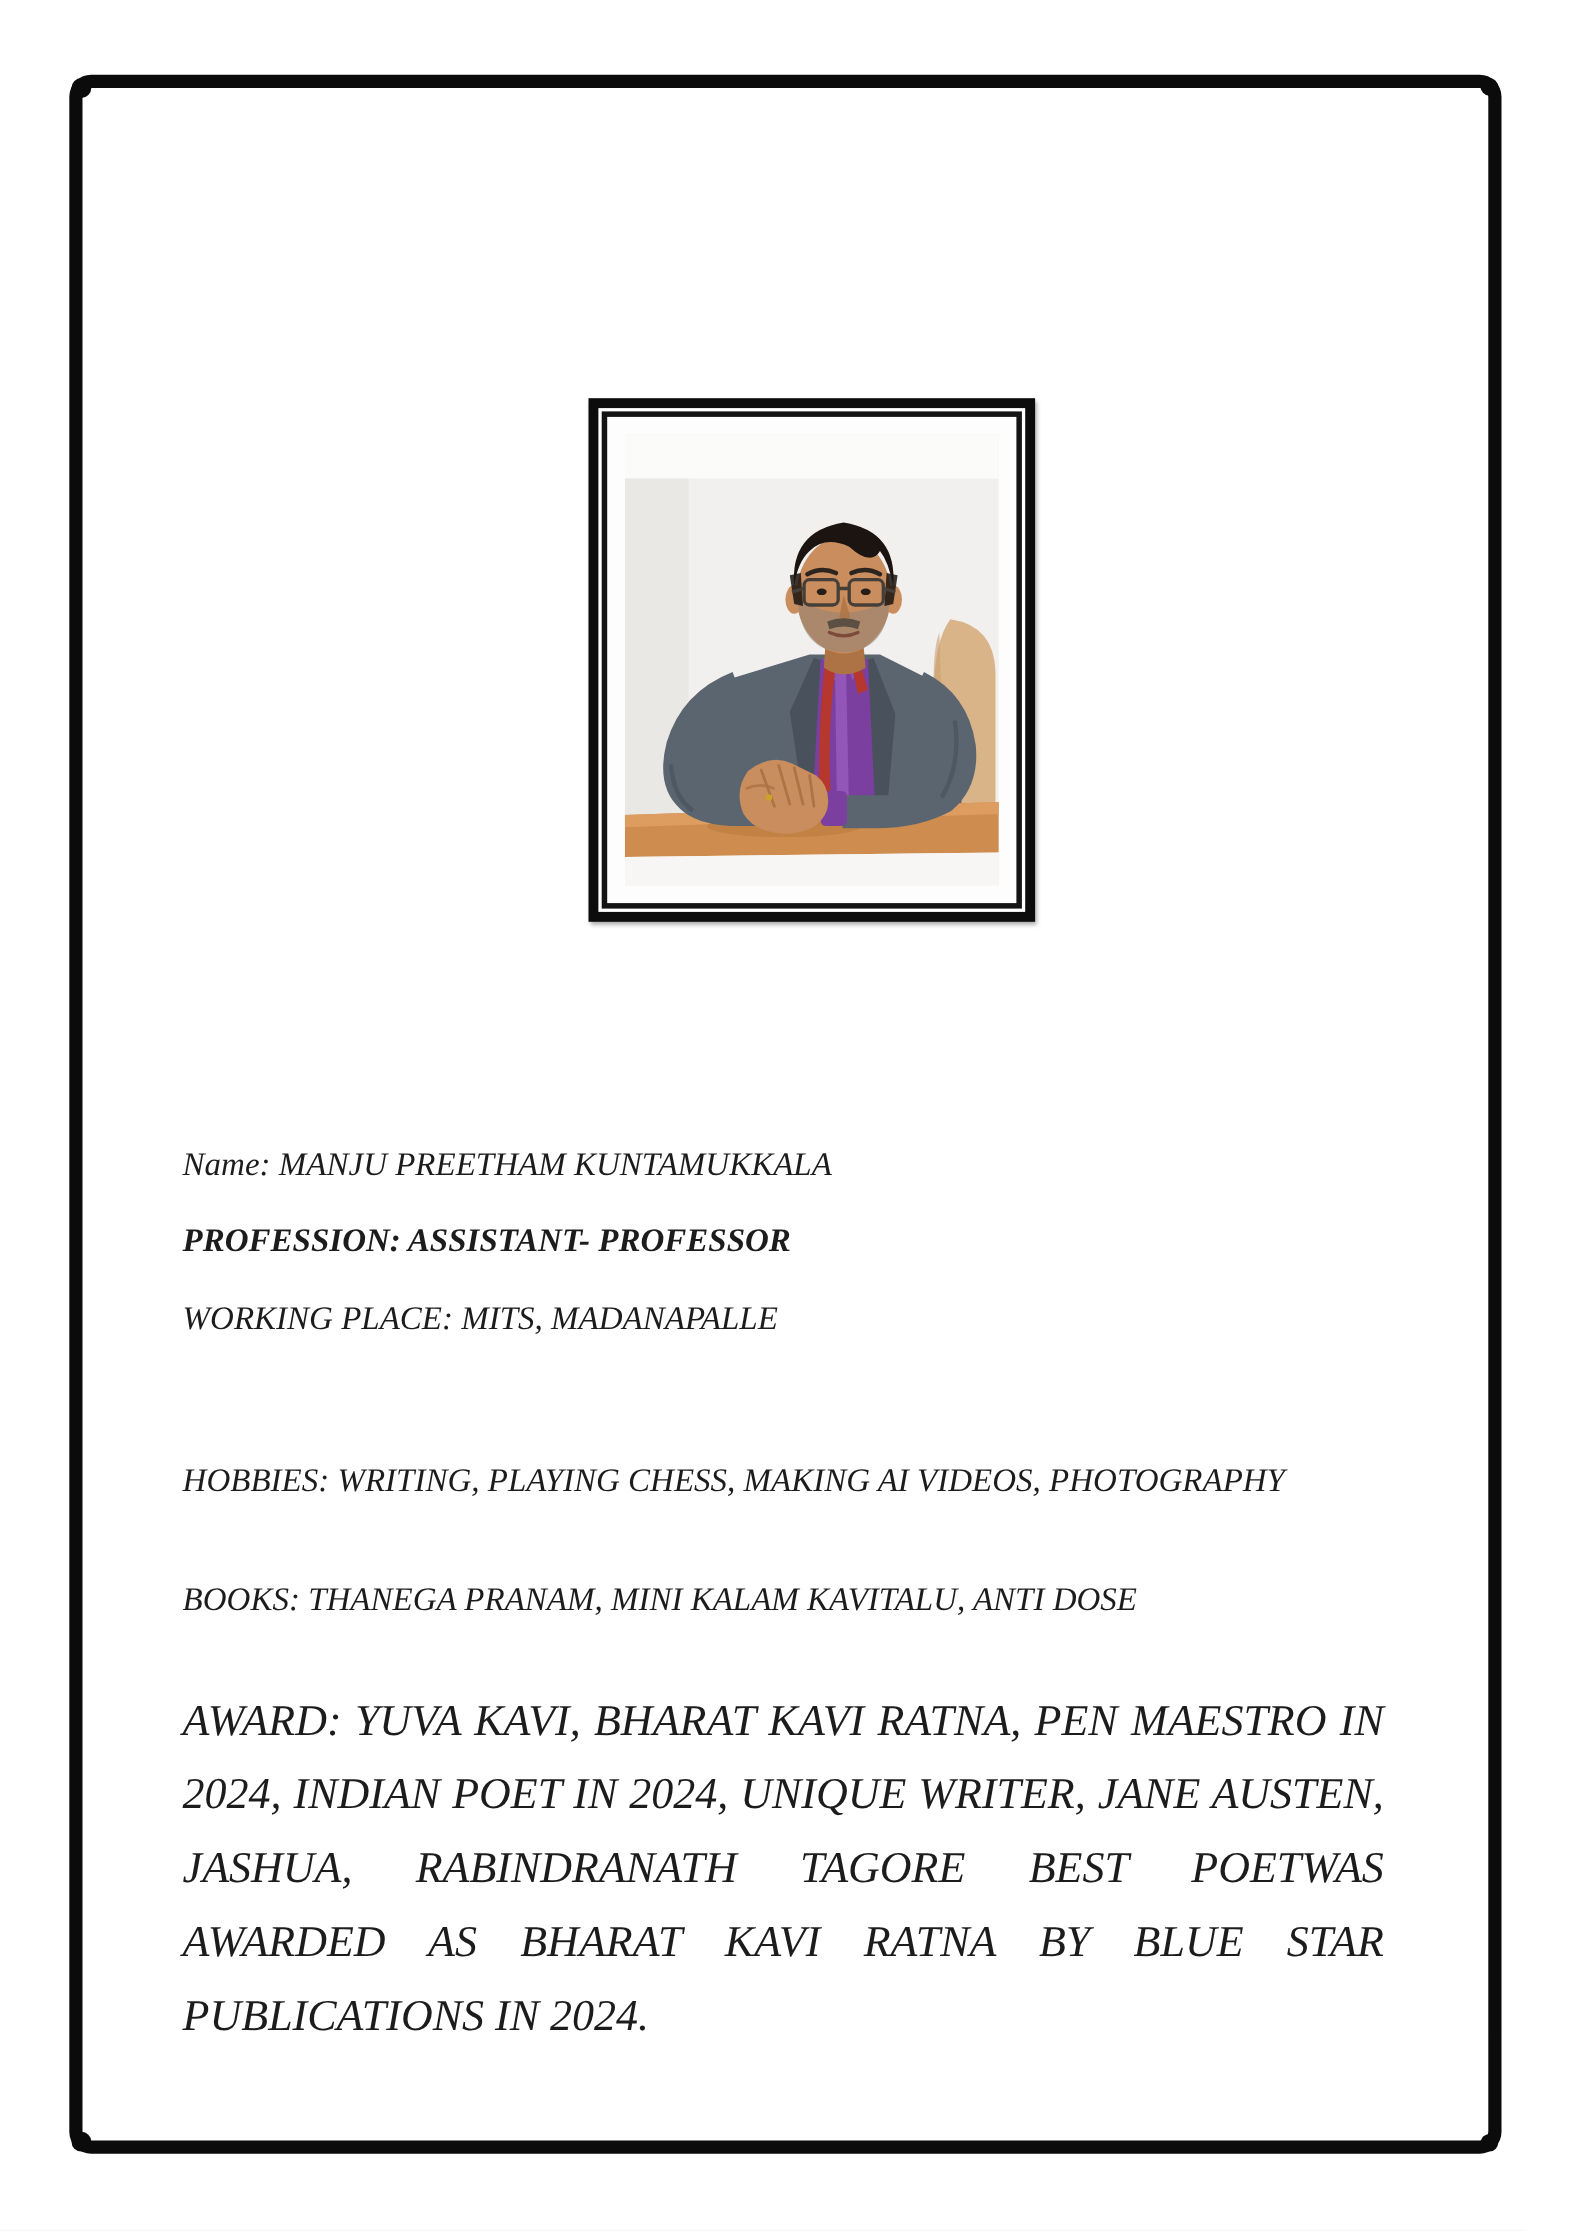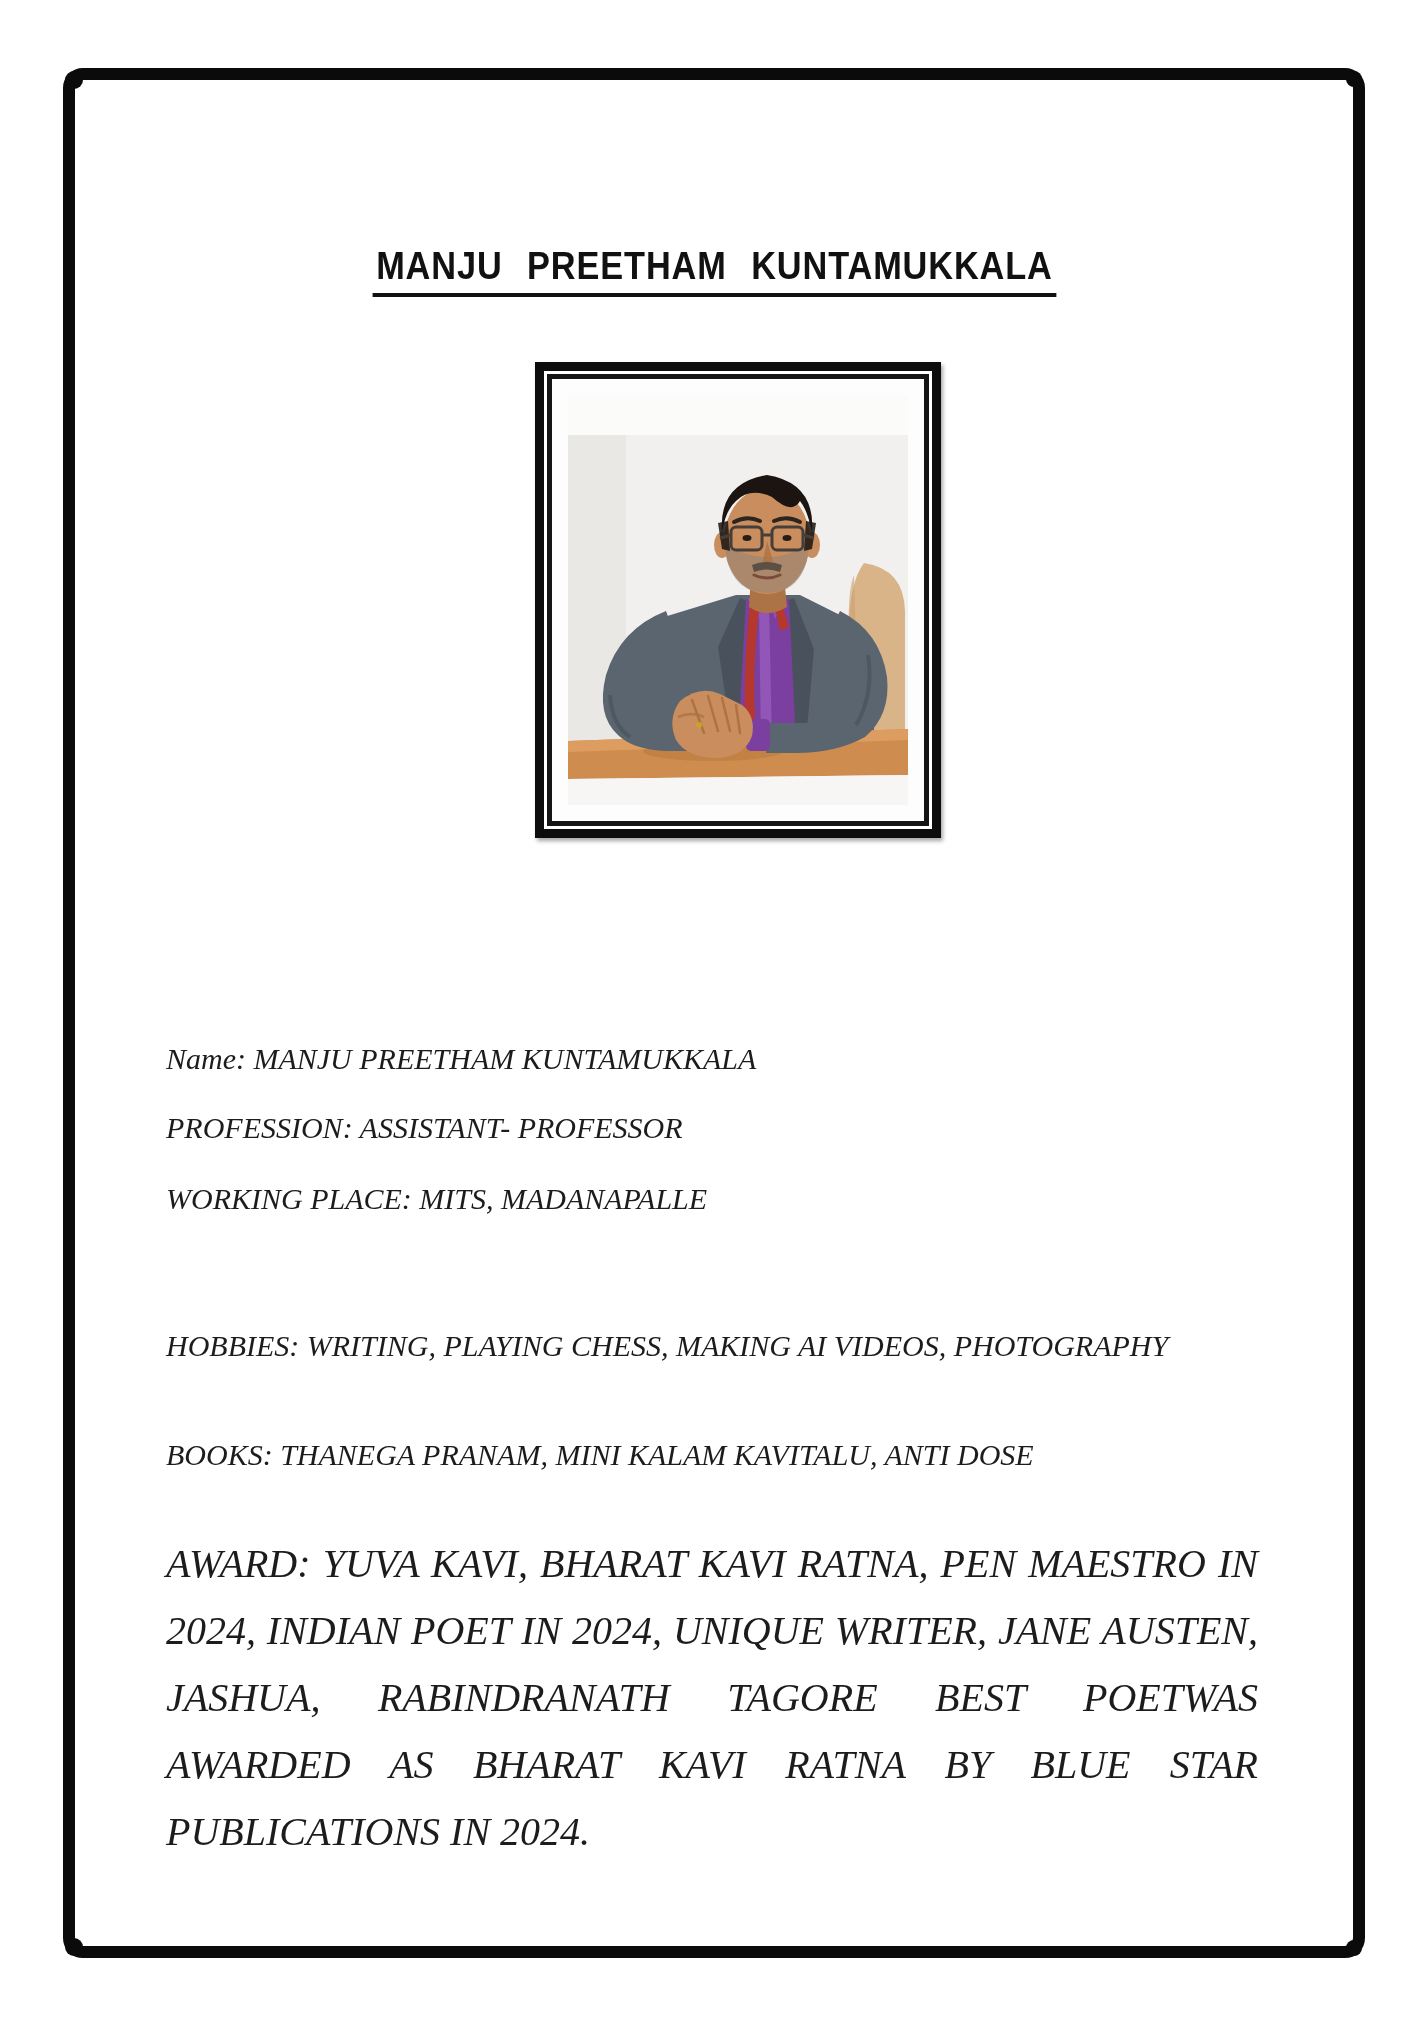--- a/index.html
+++ b/index.html
@@ -40,21 +40,21 @@
   .portrait-svg{display:block;}
 
   .detail-line{
     position:absolute;left:166px;width:1100px;
     font-style:italic;
     font-size:30px;
     line-height:1.2;
     white-space:nowrap;
   }
   .d0{top:1041px;}
-  .d1{top:1110px;}
+  .d1{top:1110px;font-weight:bold;}
   .d2{top:1181px;}
   .d3{top:1328px;}
   .d4{top:1437px;}
 
   .award-par{
     position:absolute;left:166px;top:1530px;width:1092px;
     font-style:italic;
     font-size:40px;
     line-height:67px;
     text-align:justify;
@@ -67,23 +67,20 @@
 <div class="page">
 
   <svg class="border-svg" width="1428" height="2028" viewBox="0 0 1428 2028">
     <rect x="69" y="74" width="1290" height="1878" rx="14" fill="none" stroke="var(--border,#0b0b0b)" stroke-width="12"></rect>
     <circle cx="74" cy="80" r="9" fill="var(--border,#0b0b0b)"></circle>
     <circle cx="1354" cy="79" r="8" fill="var(--border,#0b0b0b)"></circle>
     <circle cx="74" cy="1947" r="9" fill="var(--border,#0b0b0b)"></circle>
     <circle cx="1354" cy="1948" r="8" fill="var(--border,#0b0b0b)"></circle>
   </svg>
 
-  <div class="doc-title-wrap">
-    <span class="doc-title">MANJU PREETHAM KUNTAMUKKALA</span>
-  </div>
 
   <div class="photo-frame">
     <div class="pf2">
       <div class="pf3">
         <div class="pf4">
           <svg class="portrait-svg" width="340" height="410" viewBox="0 0 340 410">
 
             <rect width="340" height="410" fill="var(--photo_bg,#f1f0ee)"></rect>
             <rect width="340" height="40" fill="#fbfbfa"></rect>
             <rect x="0" y="40" width="58" height="306" fill="#e9e8e5"></rect>

